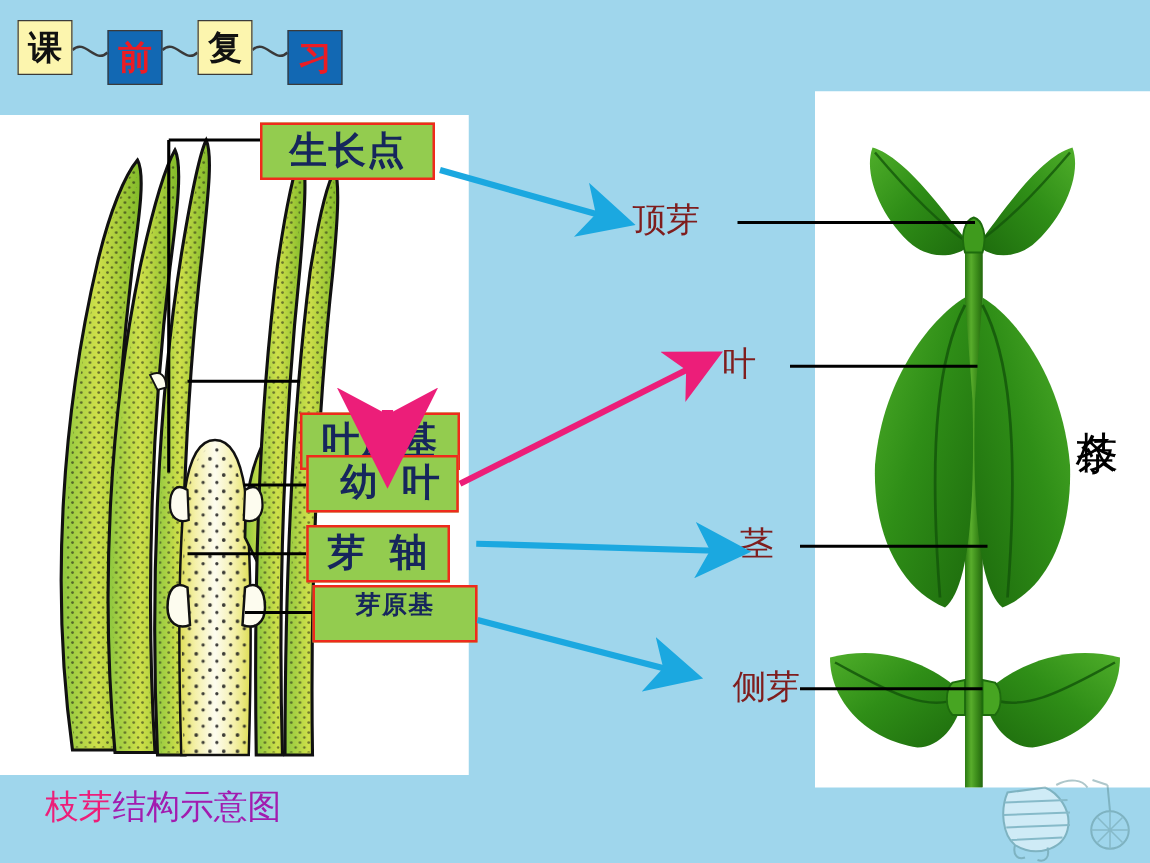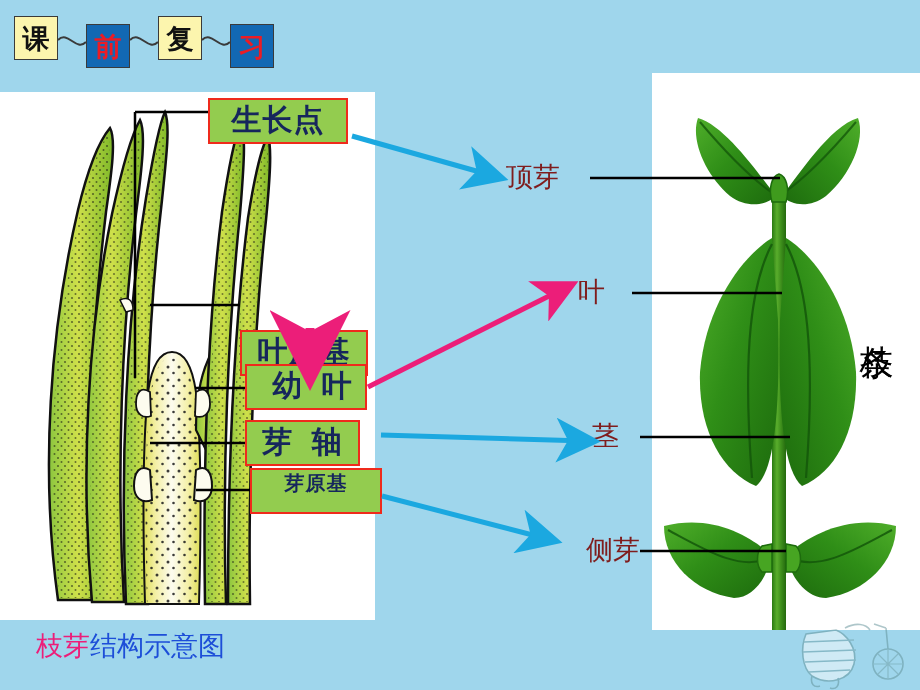--- a/index.html
+++ b/index.html
@@ -55,21 +55,21 @@
   }
 
   
   .caption{
     position:absolute;
     font-family:"DejaVu Sans","Liberation Sans",sans-serif;
     white-space:nowrap;
     line-height:1;
   }
   .cap-pink{color:#ec1e79;}
-  .cap-black{color:#1d4ed8;}
+  .cap-black{color:#a21caf;}
 
   .vert-text{
     position:absolute;
     font-family:"DejaVu Sans","Liberation Sans",sans-serif;
     font-size:34px;
     color:#000;
     writing-mode:vertical-rl;
     text-orientation:upright;
     line-height:1.12;
     letter-spacing:2px;

